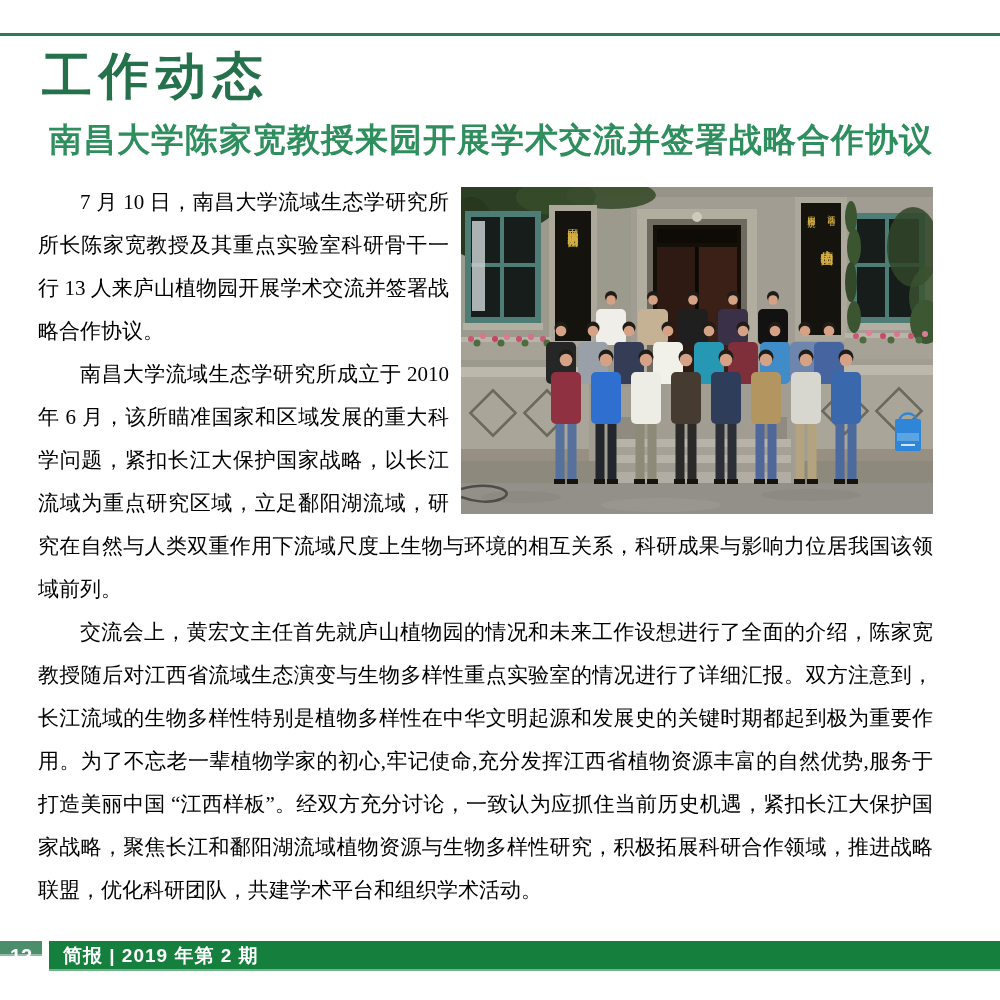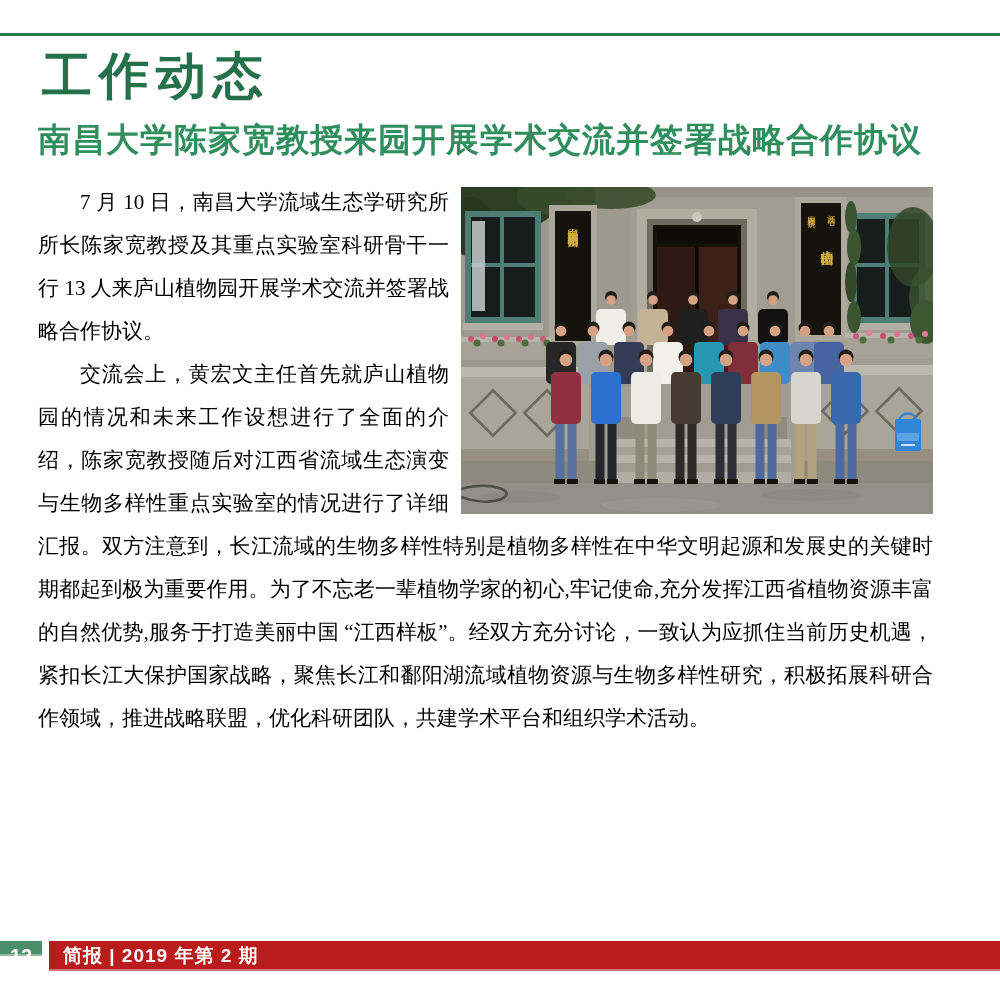--- a/index.html
+++ b/index.html
@@ -10,42 +10,42 @@
   .top-rule{
     position:absolute;top:33px;left:0;width:1000px;height:3px;background:#2c7b52;
   }
   .content{position:absolute;left:38px;top:48px;width:895px;}
   .section-title{
     margin:0 0 14px 4px;
     font-family:"Liberation Serif","DejaVu Serif",serif;
     font-size:50px;font-weight:bold;color:#25714b;letter-spacing:7px;line-height:1.15;
   }
   .headline{
-    margin:6px 0 22px 0;text-align:left;
+    margin:6px 0 22px 0;text-align:right;
     font-family:"Liberation Sans","DejaVu Sans",sans-serif;
     font-size:33px;font-weight:bold;color:#2f8e5d;letter-spacing:1px;line-height:1.2;
   }
   .article{
     font-size:21px;line-height:43px;color:#000000;text-align:justify;
   }
   .article p{margin:0;text-indent:2em;}
   .photo-fig{
     float:right;width:472px;height:327px;margin:6px 0 10px 12px;
     background:#a19d92;overflow:hidden;
   }
   .photo-fig svg{display:block;width:472px;height:327px;}
   .footer-bar{position:absolute;left:0;top:941px;width:1000px;height:30px;}
   .page-num{
     position:absolute;left:0;top:0;width:42px;height:15px;background:#4b8e6c;
     color:#ffffff;font-family:"Liberation Sans","DejaVu Sans",sans-serif;
     font-size:20px;font-weight:bold;text-align:center;line-height:30px;
     box-shadow:inset 0 -2px 0 rgba(255,255,255,0.4);
   }
   .issue-bar{
-    position:absolute;left:49px;top:0;width:951px;height:30px;background:#b91c1c;
+    position:absolute;left:49px;top:0;width:951px;height:30px;background:#15803d;
     color:#ffffff;font-family:"Liberation Sans","DejaVu Sans",sans-serif;
     font-size:19px;font-weight:bold;line-height:30px;padding-left:14px;box-sizing:border-box;
     box-shadow:inset 0 -2px 0 rgba(255,255,255,0.4);
     letter-spacing:1px;
   }
   .sign-text{
     font-family:"Liberation Sans","DejaVu Sans",sans-serif;
     fill:#d6b145;writing-mode:vertical-rl;text-orientation:upright;letter-spacing:1px;
   }
 </style>
@@ -342,20 +342,21 @@
                 <rect x="386" y="292" width="11" height="5" fill="#17140f"></rect>
                 <rect x="370" y="185" width="30" height="52" rx="5" fill="#3a68ad"></rect>
                 <circle cx="385" cy="170" r="7.5" fill="#201c18"></circle>
                 <circle cx="385" cy="173" r="6.3" fill="#d6a285"></circle>
               </g>
             </g>
         </svg>
       </div>
 
       <p>7 月 10 日，南昌大学流域生态学研究所所长陈家宽教授及其重点实验室科研骨干一行 13 人来庐山植物园开展学术交流并签署战略合作协议。</p>
+      <p>南昌大学流域生态学研究所成立于 2010 年 6 月，该所瞄准国家和区域发展的重大科学问题，紧扣长江大保护国家战略，以长江流域为重点研究区域，立足鄱阳湖流域，研究在自然与人类双重作用下流域尺度上生物与环境的相互关系，科研成果与影响力位居我国该领域前列。</p>
       <p>交流会上，黄宏文主任首先就庐山植物园的情况和未来工作设想进行了全面的介绍，陈家宽教授随后对江西省流域生态演变与生物多样性重点实验室的情况进行了详细汇报。双方注意到，长江流域的生物多样性特别是植物多样性在中华文明起源和发展史的关键时期都起到极为重要作用。为了不忘老一辈植物学家的初心,牢记使命,充分发挥江西省植物资源丰富的自然优势,服务于打造美丽中国 “江西样板”。经双方充分讨论，一致认为应抓住当前历史机遇，紧扣长江大保护国家战略，聚焦长江和鄱阳湖流域植物资源与生物多样性研究，积极拓展科研合作领域，推进战略联盟，优化科研团队，共建学术平台和组织学术活动。</p>
     </div>
   </div>
 
   <div class="footer-bar">
     <div class="page-num">12</div>
     <div class="issue-bar">简报 | 2019 年第 2 期</div>
   </div>
 
 </div>

